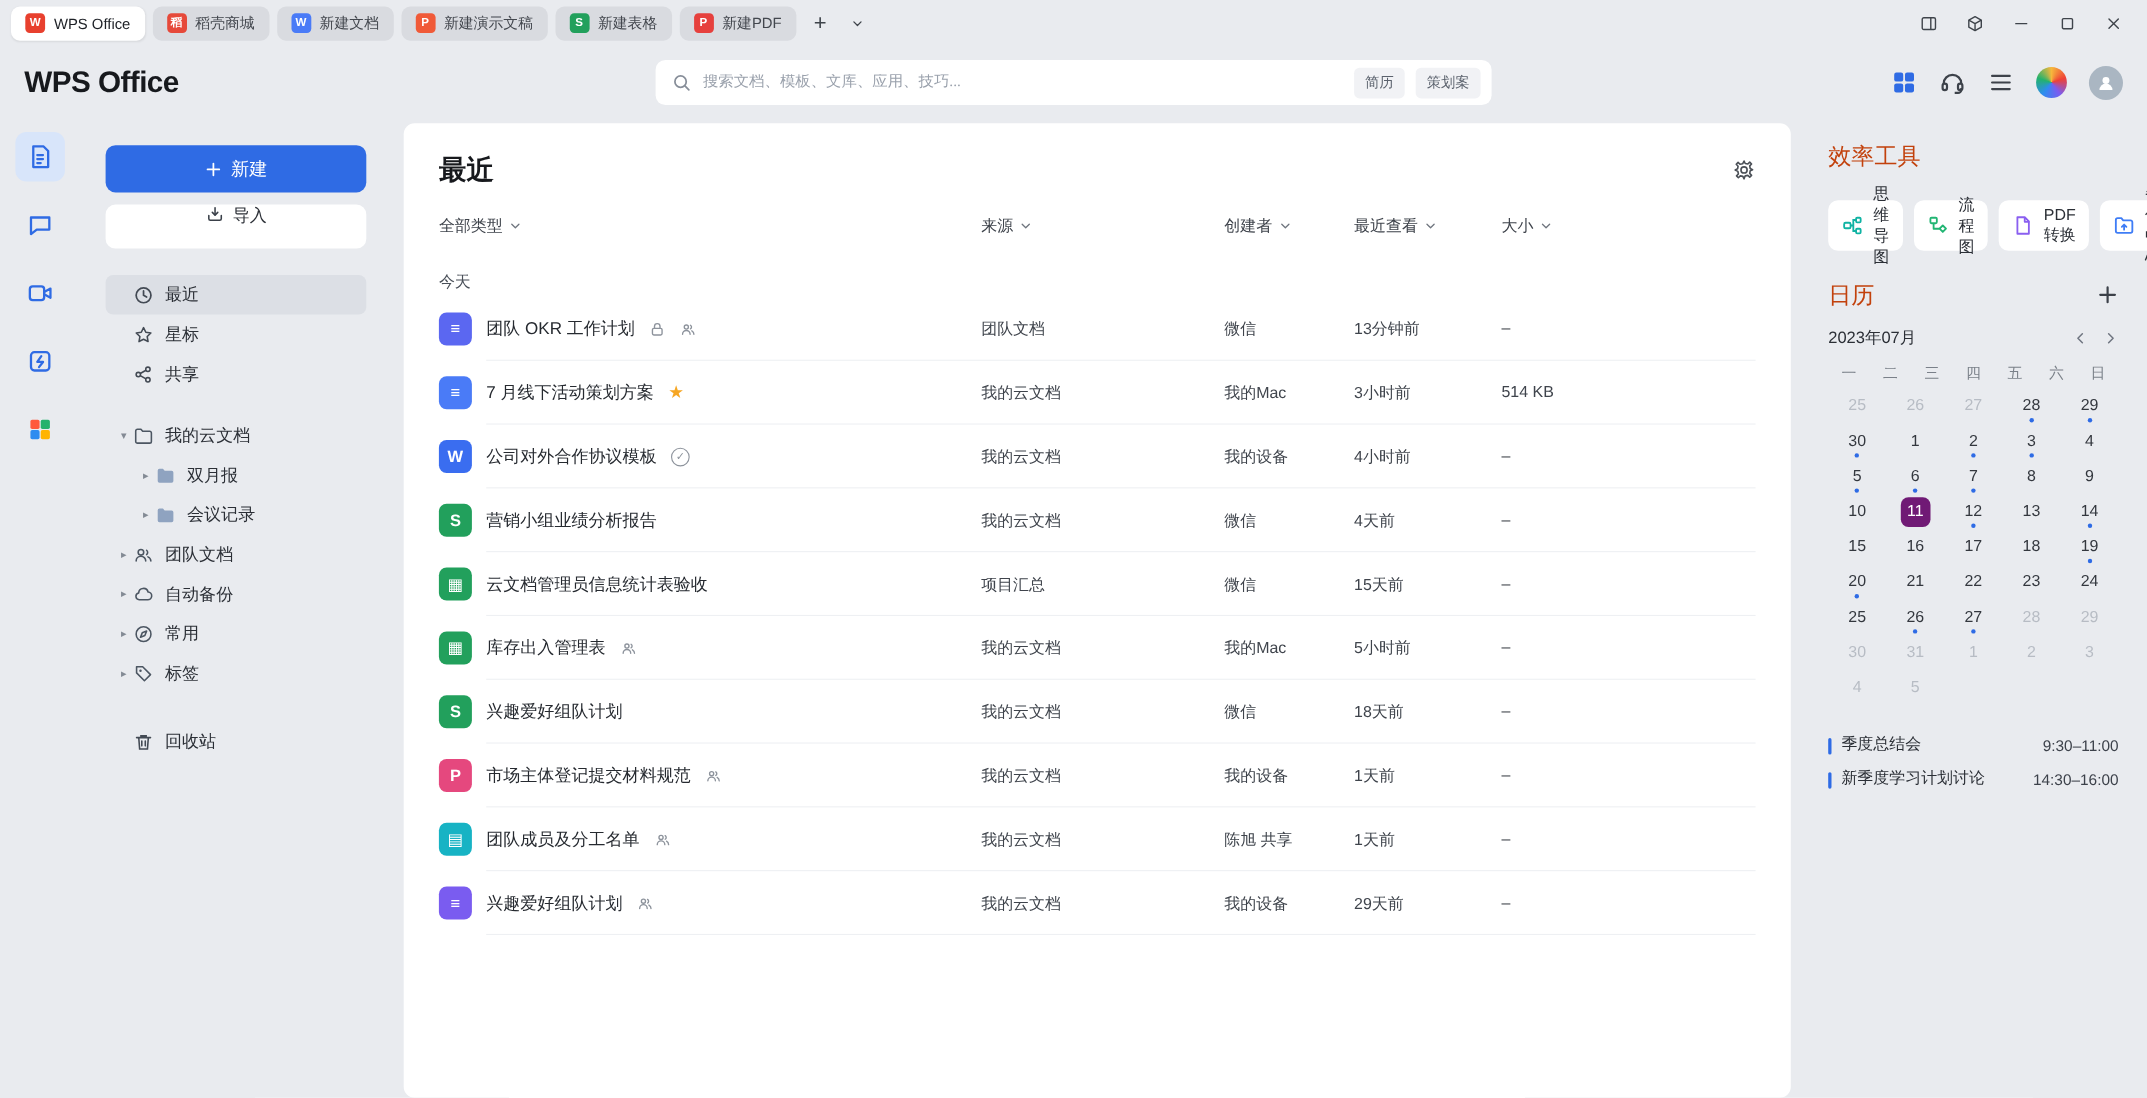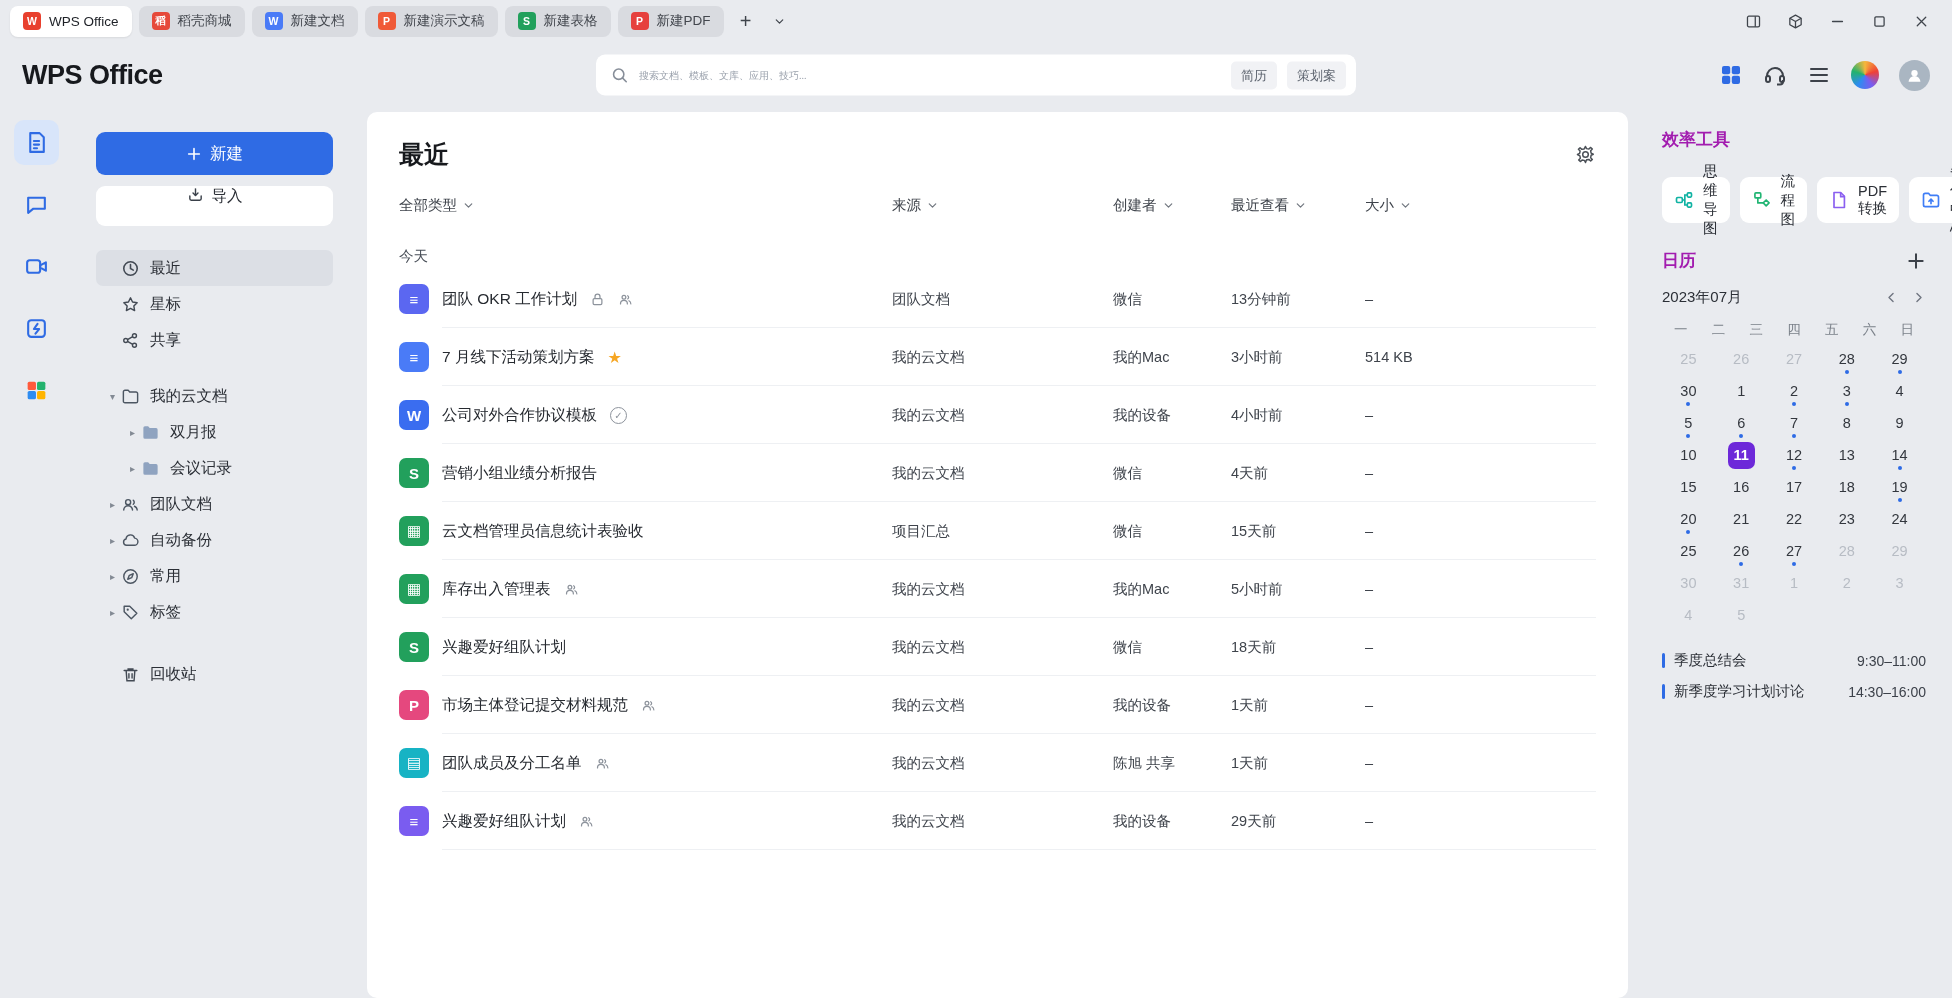--- a/index.html
+++ b/index.html
@@ -19,21 +19,21 @@
 .tb-space{flex:1}
 .tb-right{display:flex;align-items:center;gap:4px;color:#3f444b}
 .winbtn{width:38px;height:32px;display:flex;align-items:center;justify-content:center;border-radius:6px;color:#3f444b}
 .winbtn svg{width:17px;height:17px}
 
 
 .header{height:66px;position:relative;display:flex;align-items:center;padding:0 22px}
 .logo{font-size:27px;font-weight:800;letter-spacing:-.5px;color:#17191d}
 .searchbox{position:absolute;left:50%;top:50%;transform:translate(-50%,-50%);width:760px;height:41px;background:#fff;border-radius:9px;display:flex;align-items:center;padding:0 10px 0 14px;gap:10px}
 .searchbox .s-ico{width:19px;height:19px;color:#878e99;flex:none}
-.searchbox input{flex:1;border:none;outline:none;font-size:10px;color:#701a75;background:transparent;font-family:Liberation Serif, serif;min-width:0}
+.searchbox input{flex:1;border:none;outline:none;font-size:14px;color:#701a75;background:transparent;font-family:Liberation Serif, serif;min-width:0}
 .searchbox input::placeholder{color:#9aa1ac}
 .stag{background:#f1f2f5;border-radius:5px;padding:5px 10px;font-size:13px;color:#5b626d;flex:none}
 .hdr-right{position:absolute;right:22px;display:flex;align-items:center;gap:20px}
 .hicon{width:24px;height:24px;color:#3d424a}
 .hicon.grid{color:#2f6be4}
 .member{width:28px;height:28px;border-radius:50%;background:conic-gradient(#f6b73c,#ef4136,#7a5cf0,#2e8cf0,#23b26d,#f6b73c)}
 .avatar{width:31px;height:31px;border-radius:50%;background:#aab6c2;display:flex;align-items:center;justify-content:center;color:#fff}
 .avatar svg{width:19px;height:19px}
 
 
@@ -78,38 +78,38 @@
 .ftitle{font-size:15.5px;color:#262a30;white-space:nowrap;overflow:hidden;text-overflow:ellipsis}
 .fcell{font-size:14.5px;color:#3f444c}
 .fbadge{display:none;align-items:center;color:#8d939c;flex:none}
 .fbadge.on{display:inline-flex}
 .fbadge svg{width:15px;height:15px}
 .fbadge.star{color:#f6a623;font-size:16px}
 .fbadge.cert{width:17px;height:17px;border:1.5px solid #8d939c;border-radius:50%;font-size:10px;justify-content:center}
 
 
 .rpanel{width:312px;flex:none;padding:20px 26px 0 22px}
-.rp-title{font-size:17px;font-weight:700;color:#a21caf}
+.rp-title{font-size:21px;font-weight:400;color:#c2410c}
 .tools-grid{display:grid;grid-template-columns:1fr 1fr 1fr 1fr;gap:10px;margin-top:26px}
 .tool{height:46px;background:#fff;border-radius:9px;display:flex;align-items:center;gap:9px;padding:0 12px;font-size:14.5px;color:#2b2f36}
 .tool svg{width:20px;height:20px;flex:none}
 .cal-head{margin-top:26px;display:flex;align-items:center;justify-content:space-between}
 .cal-plus{width:20px;height:20px;color:#3c4149}
 .cal-month{margin-top:16px;display:flex;align-items:center;justify-content:space-between;font-size:15px;color:#2b2f36}
 .cal-nav{display:flex;gap:12px;color:#6f7580}
 .cal-nav svg{width:15px;height:15px}
 .cal-week{display:grid;grid-template-columns:repeat(7,1fr);margin-top:14px;color:#7a8089;font-size:13.5px;text-align:center}
 .cal-grid{display:grid;grid-template-columns:repeat(5,1fr);margin-top:4px}
 .cal-cell{height:32px;display:flex;align-items:center;justify-content:center;position:relative}
 .num{width:27px;height:27px;line-height:27px;text-align:center;font-size:14.5px;color:#33373e;border-radius:7px}
 .cal-cell.muted .num{color:#b7bcc4}
-.cal-cell.sel .num{background:#6d28d9;color:#fff;font-weight:700}
+.cal-cell.sel .num{background:#701a75;color:#fff;font-weight:400}
 .cal-cell.dot::after{content:"";position:absolute;left:50%;bottom:1px;width:4px;height:4px;margin-left:-2px;border-radius:50%;background:#2e6be5}
 .events{margin-top:14px}
-.event{height:31px;display:flex;align-items:center;gap:9px}
+.event{height:31px;display:flex;align-items:flex-end;gap:9px}
 .ebar{width:3px;height:15px;border-radius:2px;background:#2e6be5;flex:none}
 .etitle{flex:1;font-size:14.5px;color:#2b2f36;white-space:nowrap;overflow:hidden}
 .etime{font-size:14px;color:#3c414a;flex:none}
 </style>
 </head>
 <body>
 
 <svg width="0" height="0" style="position:absolute">
 <defs>
 <symbol id="i-search" viewBox="0 0 24 24" fill="none" stroke="currentColor" stroke-width="2" stroke-linecap="round">

